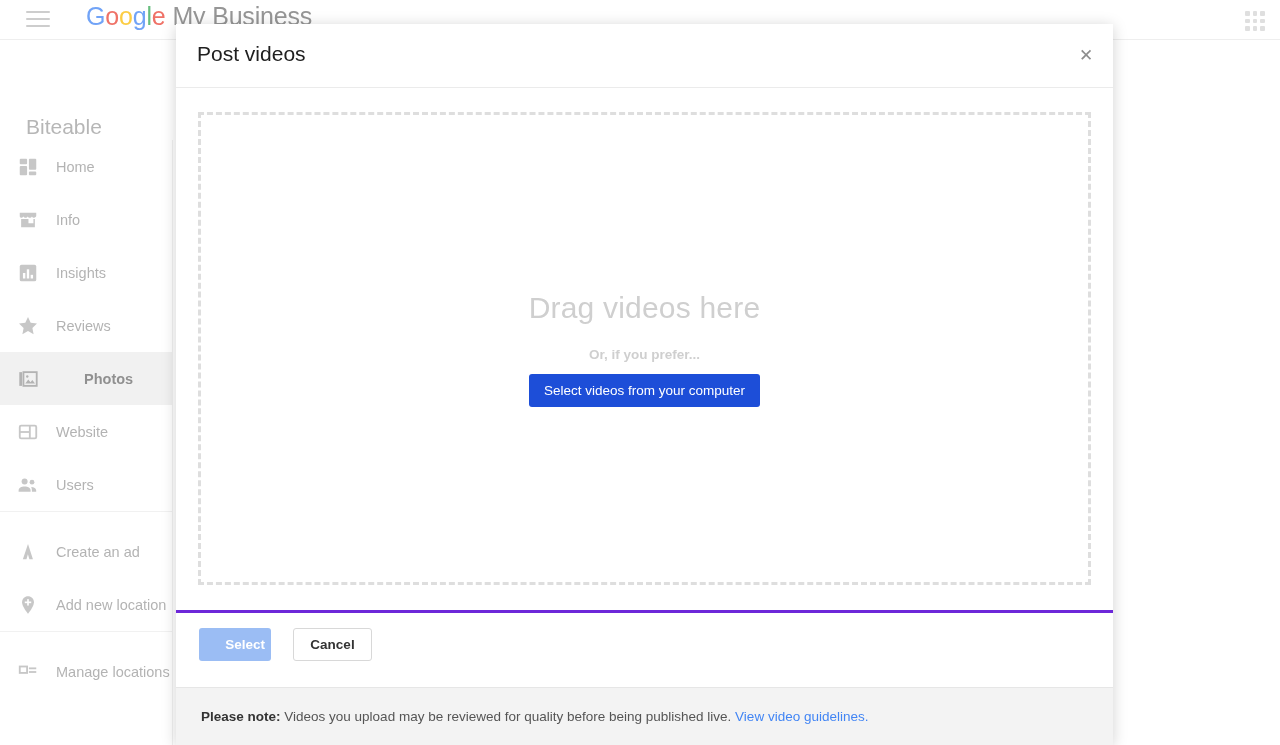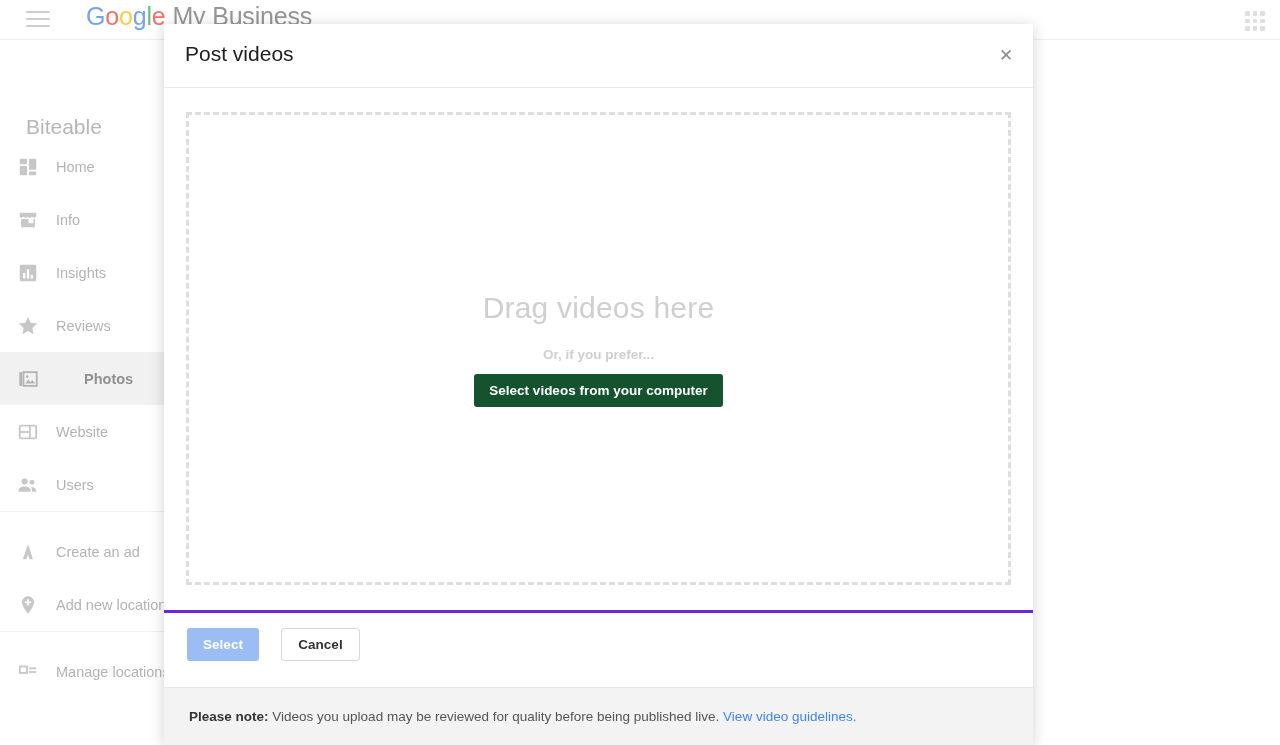--- a/index.html
+++ b/index.html
@@ -127,22 +127,22 @@
   svg.nicon { display: block; }
 
   
   #modal-backdrop {
     position: absolute;
     inset: 0;
     background: rgba(255,255,255,0.25);
   }
   #modal {
     position: absolute;
-    left: 164px; top: 24px;
-    width: 869px;
+    left: 176px; top: 24px;
+    width: 937px;
     height: 721px;
     background: #ffffff;
     box-shadow: 0 2px 14px rgba(0,0,0,0.18);
     overflow: hidden;
   }
   #modal-header {
     position: relative;
     height: 64px;
     border-bottom: 1px solid #ebebeb;
   }
@@ -186,26 +186,26 @@
     letter-spacing: 0.2px;
   }
   #drop-sub {
     margin-top: 22px;
     font-size: 13.5px;
     color: #cfcfcf;
     font-weight: bold;
   }
   #select-videos-btn {
     margin-top: 12px;
-    background: #14532d;
+    background: #1d4ed8;
     color: #ffffff;
     border: none;
     border-radius: 3px;
     font-size: 13.5px;
-    font-weight: bold;
+    font-weight: normal;
     padding: 9px 15px;
     cursor: pointer;
     font-family: "Liberation Sans", sans-serif;
   }
 
   #modal-actions {
     position: relative;
     height: 75px;
   }
   #modal-actions .btn {
@@ -217,20 +217,21 @@
     font-weight: bold;
     cursor: pointer;
     font-family: "Liberation Sans", sans-serif;
   }
   #select-btn {
     left: 23px;
     width: 72px;
     background: #9bbdf4;
     color: #ffffff;
     border: none;
+    text-align: right;
   }
   #cancel-btn {
     left: 117px;
     width: 79px;
     background: #ffffff;
     color: #333333;
     border: 1px solid #d8d8d8;
   }
 
   #modal-note {

